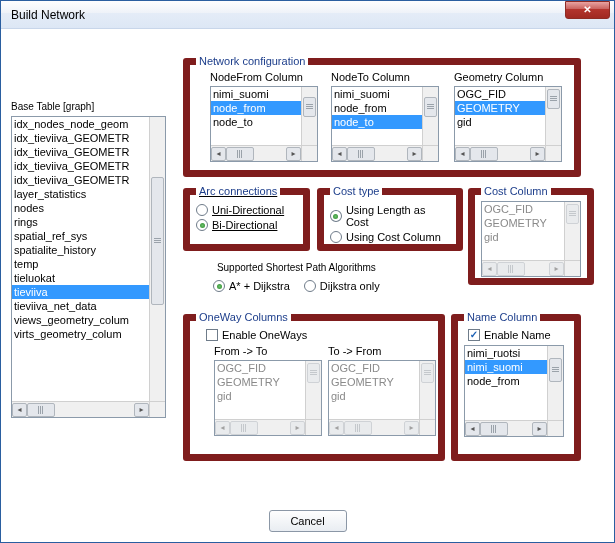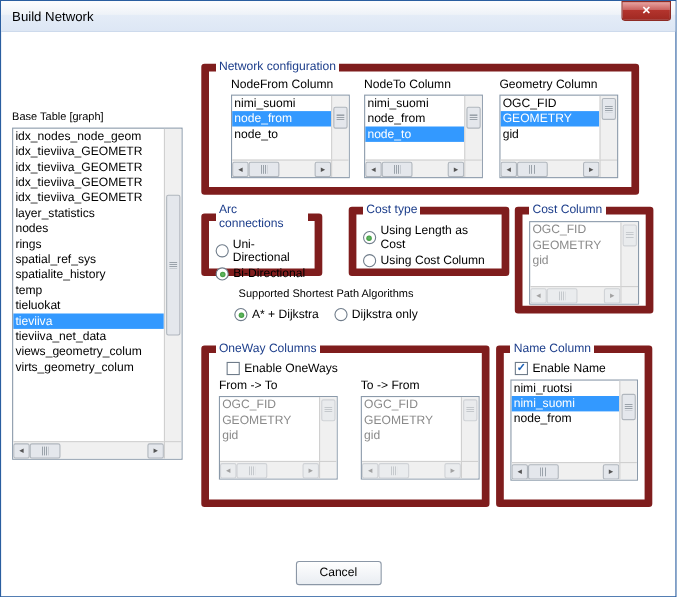--- a/index.html
+++ b/index.html
@@ -168,21 +168,21 @@
                   </div>
                 </div>
                 <div class="arrow">▸</div>
               </div>
             <div class="corner"></div>
           </div>
         </div>
       </div>
     </fieldset>
 
-    <fieldset style="left:182px; top:156px; width:110px; height:66px;">
+    <fieldset style="left:182px; top:156px; width:127px; height:66px;text-decoration:underline;">
       <legend>Arc connections</legend>
       <div class="radio-row">
           <span class="radio"></span>
           <span>Uni-Directional</span>
         </div>
       <div class="radio-row">
           <span class="radio checked"></span>
           <span>Bi-Directional</span>
         </div>
     </fieldset>
@@ -239,21 +239,21 @@
       </div>
     </div>
 
     <fieldset style="left:182px; top:282px; width:262px; height:150px;">
       <legend>OneWay Columns</legend>
       <div class="check-row" style="margin:2px 0 4px 10px;">
           <span class="checkbox"></span>
           <span>Enable OneWays</span>
         </div>
       <div style="position:relative; height:100px;">
-        <div class="column-box" style="left:3px; top:0;">
+        <div class="column-box" style="left:18px; top:0;">
           <span class="collabel">From -&gt; To</span>
           <div class="listbox disabled" style="width:108px; height:76px;">
             <div class="listbox-inner" id="fromto-list">
                 <div class="listbox-item">OGC_FID</div>
                 <div class="listbox-item">GEOMETRY</div>
                 <div class="listbox-item">gid</div>
               </div>
             <div class="vscroll disabled">
                 <div class="thumb" style="top:2px; height:20px;">
                   <div class="grip"></div>
@@ -298,21 +298,21 @@
         </div>
       </div>
     </fieldset>
 
     <fieldset style="left:450px; top:282px; width:130px; height:150px;">
       <legend>Name Column</legend>
       <div class="check-row" style="margin:2px 0 4px 4px;">
           <span class="checkbox">✓</span>
           <span>Enable Name</span>
         </div>
-      <div class="listbox" style="width:116px; height:92px;">
+      <div class="listbox" style="width:100px; height:92px;">
         <div class="listbox-inner" id="namecol-list">
             <div class="listbox-item">nimi_ruotsi</div>
             <div class="listbox-item selected">nimi_suomi</div>
             <div class="listbox-item">node_from</div>
           </div>
         <div class="vscroll">
             <div class="thumb" style="top:12px; height:24px;">
               <div class="grip"></div>
             </div>
           </div>

